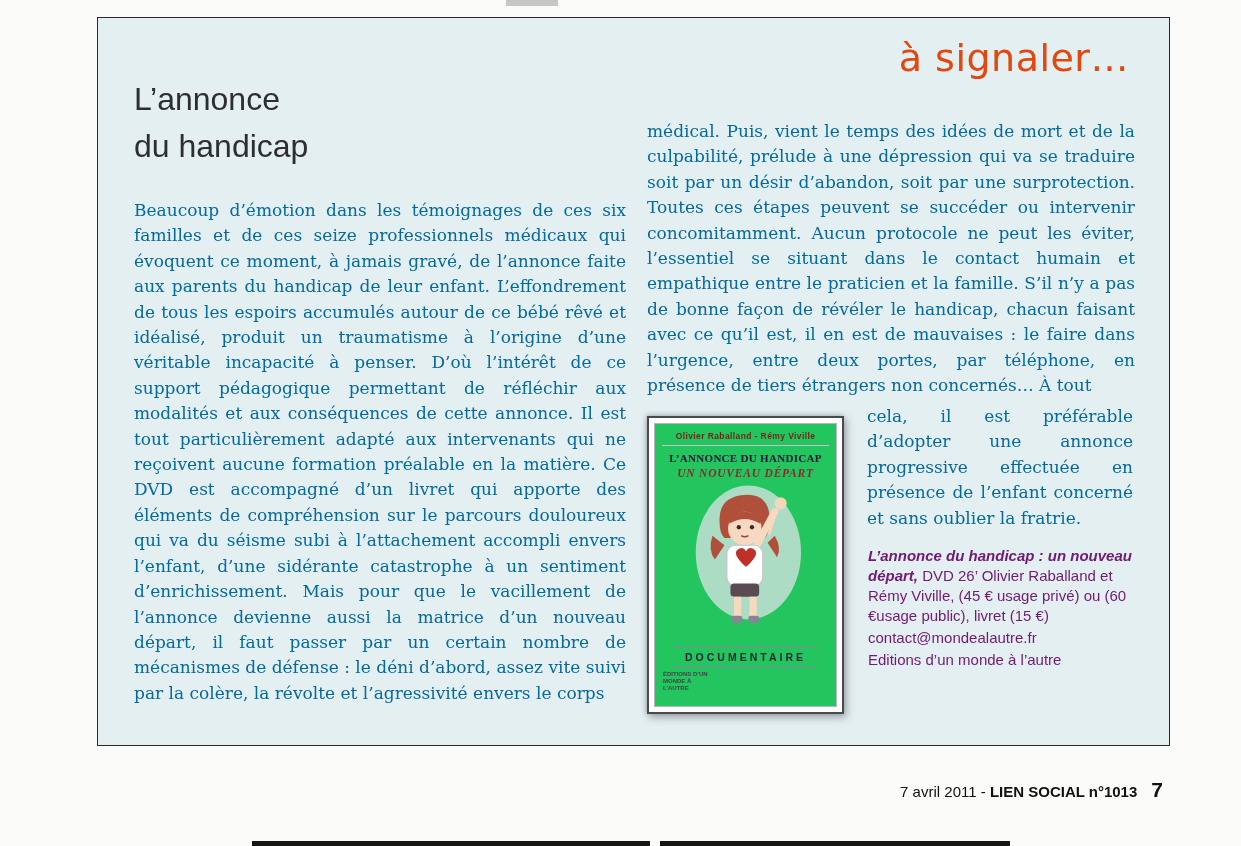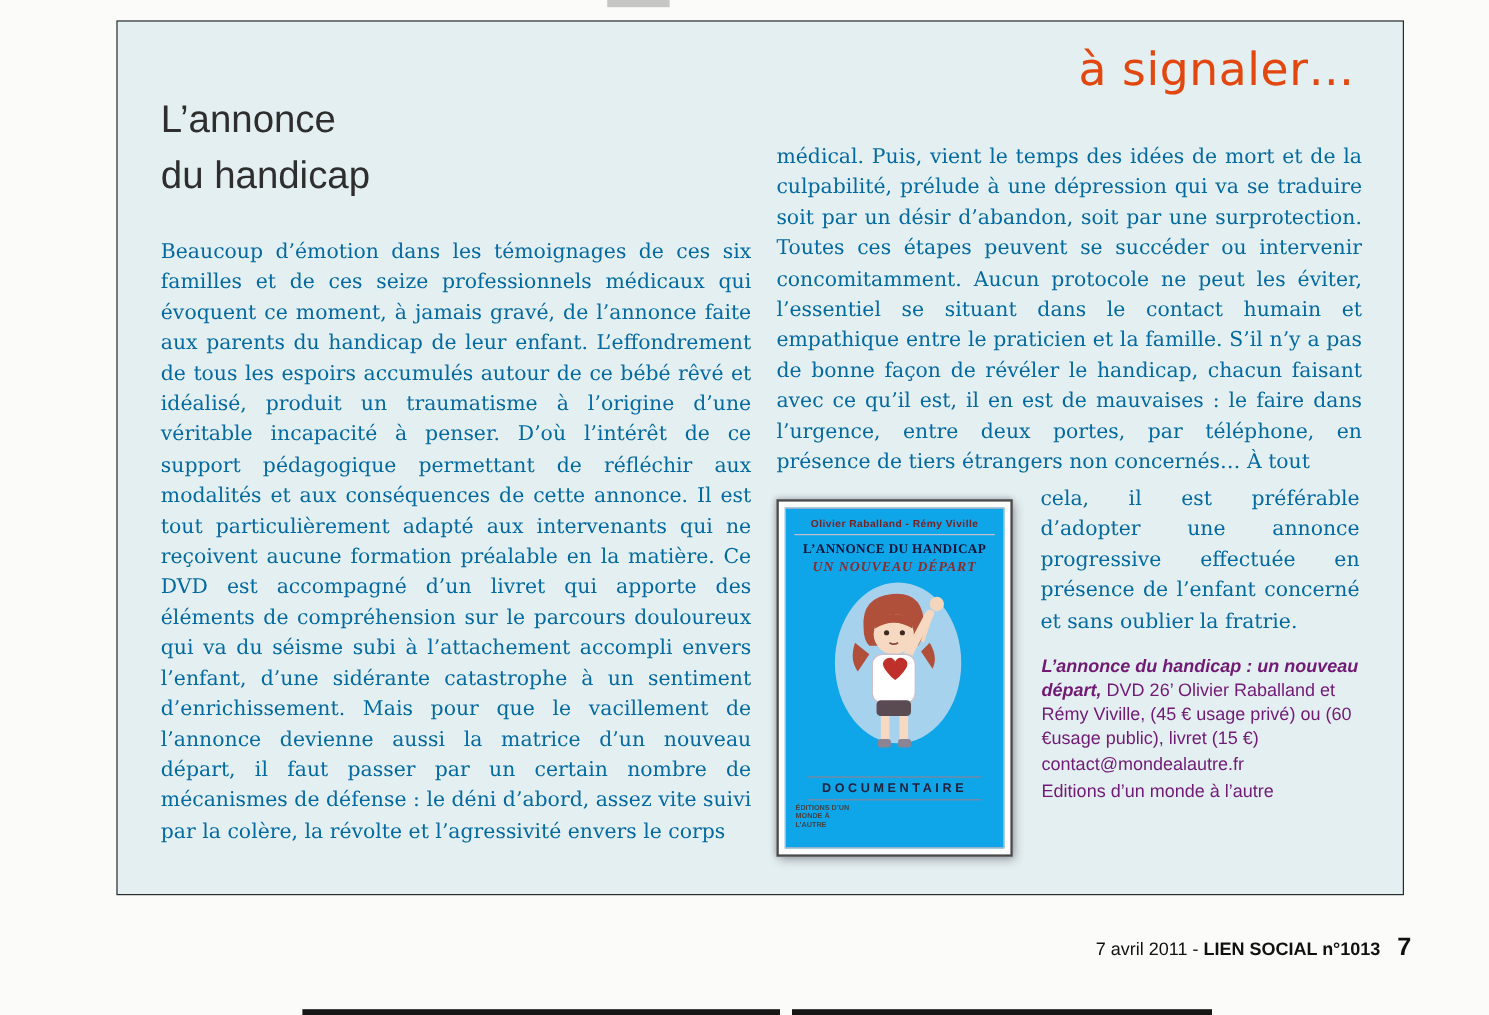--- a/index.html
+++ b/index.html
@@ -34,21 +34,21 @@
   .col.left{position:absolute;left:36px;top:180px;width:492px;}
   .col.right-top{position:absolute;left:549px;top:101px;width:488px;}
   .wrap-text{position:absolute;left:769px;top:386px;width:266px;}
   .dvd{
     position:absolute;left:549px;top:398px;width:197px;height:298px;
     background:#fdfdfe;border:2px solid #4a4a4a;box-sizing:border-box;
     box-shadow:2px 3px 8px rgba(60,60,70,0.45), -1px -1px 4px rgba(60,60,70,0.25);
   }
   .dvd-inner{
     position:absolute;left:5px;top:5px;right:5px;bottom:5px;
-    border:1px solid #b9b4c2;background:#0ea5e9;
+    border:1px solid #b9b4c2;background:#22c55e;
     display:flex;flex-direction:column;align-items:center;
     font-family:"Liberation Serif", serif;
   }
   .dvd-authors{
     margin-top:7px;font-family:"Liberation Sans", sans-serif;
     font-size:8.5px;font-weight:bold;color:#7c1d1d;letter-spacing:0.4px;
     border-bottom:1px solid #c4bfce;padding-bottom:4px;width:92%;text-align:center;
   }
   .dvd-title{
     margin-top:6px;font-size:11px;font-weight:bold;color:#141436;letter-spacing:0.3px;font-family:Liberation Serif, serif;
@@ -70,21 +70,21 @@
     text-transform:uppercase;
   }
   .caption{
     position:absolute;left:770px;top:528px;width:266px;
     font-family:"Liberation Sans", sans-serif;
     font-size:15px;line-height:20px;color:#701a75;
   }
   .cap-b{font-weight:bold;font-style:italic;}
   .caption .cap-line{margin-top:2px;}
   .footer{
-    position:absolute;top:778px;right:65px;
+    position:absolute;top:778px;right:78px;
     font-family:"Liberation Sans", sans-serif;
     font-size:15px;color:#111;text-align:right;
   }
   .f-mag{font-weight:bold;}
   .f-num{font-weight:bold;font-size:21px;margin-left:14px;}
   .artifact{position:absolute;background:#161616;}
   .artifact.smudge{background:#9a9a9a;opacity:0.55;}
 </style>
 </head>
 <body>

